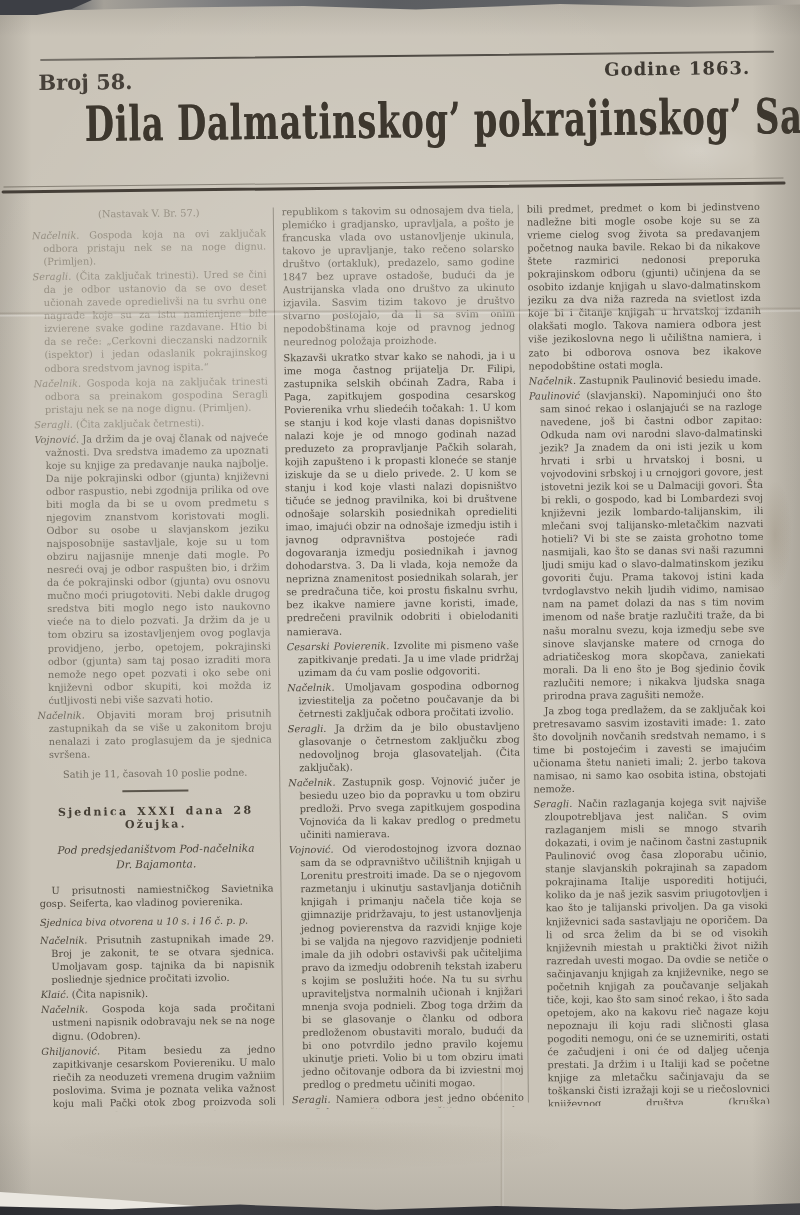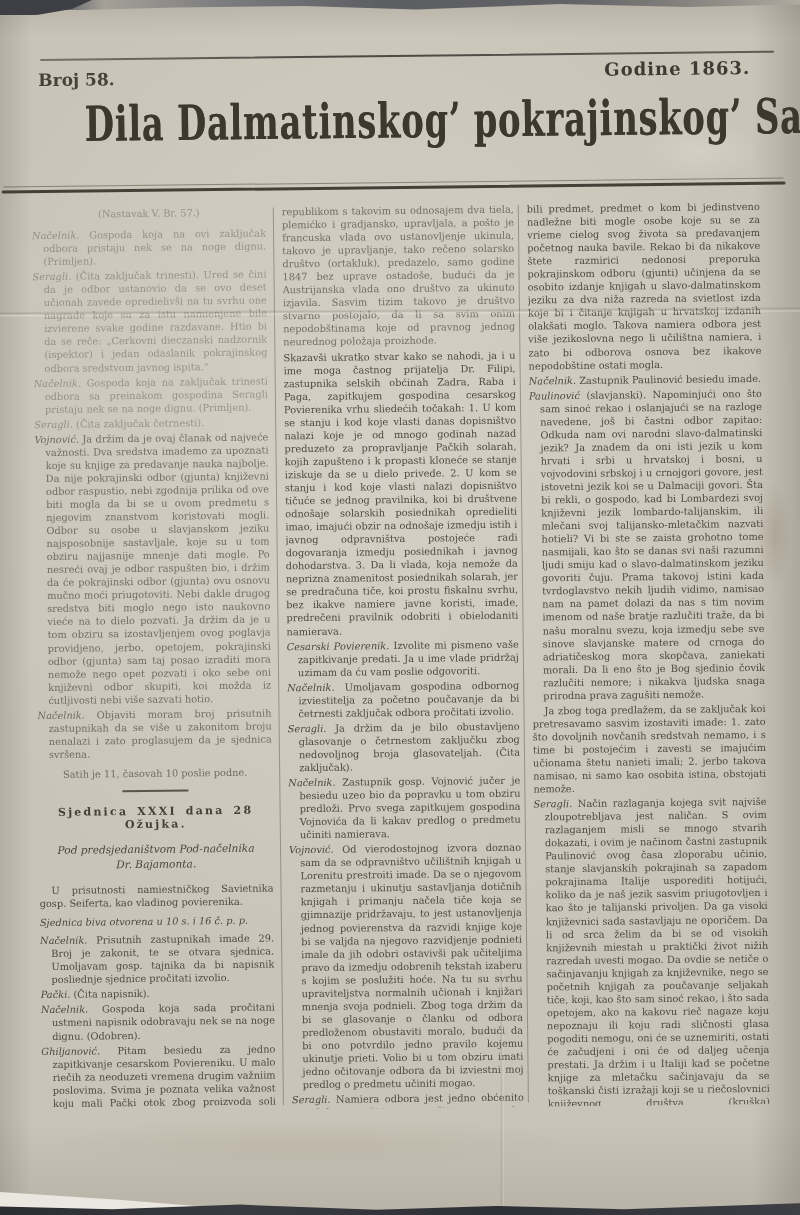--- a/index.html
+++ b/index.html
@@ -30,21 +30,21 @@
     clip-path:polygon(0 0,100% 0,78% 60%,40% 100%,0 100%);}
   .edge-bottom{position:absolute;left:0;bottom:0;width:800px;height:13px;
     background:linear-gradient(to right,#2c2d31,#3a3b40 30%,#2f3035 62%,#3e3f44);
     clip-path:polygon(0 35%,14% 55%,30% 20%,47% 60%,62% 30%,78% 55%,100% 10%,100% 100%,0 100%);}
   .edge-bottom-white{position:absolute;left:0;bottom:0;width:215px;height:34px;background:#eae7e0;
     clip-path:polygon(0 32%,55% 55%,100% 78%,100% 100%,0 100%);}
   
   .content{position:absolute;inset:0;transform:rotate(-0.65deg);transform-origin:400px 580px;color:#4e483e;}
   .head-rule{position:absolute;left:46px;top:55px;width:734px;height:2px;
     background:linear-gradient(to right, rgba(52,48,43,0.55), rgba(52,48,43,0.85) 40%, rgba(52,48,43,0.7));border-radius:2px;}
-  .issue{position:absolute;left:44px;top:66px;font-size:17px;font-weight:bold;color:#47413a;}
+  .issue{position:absolute;left:44px;top:66px;font-size:21px;font-weight:bold;color:#47413a;}
   .year{position:absolute;left:610px;top:61px;font-size:18px;font-weight:bold;letter-spacing:1px;color:#3f3a33;}
   .title{position:absolute;left:0;top:97px;width:100%;text-align:center;margin:0;}
   .title span{display:inline-block;font-size:41px;font-weight:bold;letter-spacing:1px;color:#3d372e;
     transform:scale(0.82,1.18);transform-origin:50% 50%;white-space:nowrap;
     text-shadow:0 0 0.5px rgba(61,55,46,0.7);}
   .title-rule-a{position:absolute;left:8px;top:182px;width:780px;height:1.4px;background:rgba(70,63,54,0.5);}
   .title-rule-b{position:absolute;left:6px;top:186px;width:784px;height:3px;background:#453f38;border-radius:2px;}
   
   .col{position:absolute;top:204px;height:904px;overflow:hidden;
        font-size:9.8px;line-height:13.05px;text-align:justify;}
@@ -93,21 +93,21 @@
         <p class="blk hang t2"><i class="spk">Vojnović. </i>Ja držim da je ovaj članak od najveće važnosti. Dva sredstva imademo za upoznati koje su knjige za predavanje nauka najbolje. Da nije pokrajinski odbor (gjunta) književni odbor raspustio, nebi zgodnija prilika od ove biti mogla da bi se u ovom predmetu s njegovim znanstvom koristovati mogli. Odbor su osobe u slavjanskom jeziku najsposobnije sastavljale, koje su u tom obziru najjasnije mnenje dati mogle. Po nesreći ovaj je odbor raspušten bio, i držim da će pokrajinski odbor (gjunta) ovu osnovu mučno moći priugotoviti. Nebi dakle drugog sredstva biti moglo nego isto naukovno vieće na to dielo pozvati. Ja držim da je u tom obziru sa izostavljenjem ovog poglavja providjeno, jerbo, opetojem, pokrajinski odbor (gjunta) sam taj posao izraditi mora nemože nego opet pozvati i oko sebe oni književni odbor skupiti, koi možda iz ćutljivosti nebi više sazvati hotio.</p>
         <p class="blk hang t2"><i class="spk">Načelnik. </i>Objaviti moram broj prisutnih zastupnikah da se više u zakonitom broju nenalazi i zato proglasujem da je sjednica svršena.</p>
         <p class="blk timec t2">Satih je 11, časovah 10 poslie podne.</p>
         <div class="hr-short"></div>
         <p class="blk headc">Sjednica XXXI dana 28 Ožujka.</p>
         <p class="blk subc">Pod predsjedaništvom Pod-načelnika
 Dr. Bajamonta.</p>
         <p class="blk ind">U prisutnosti namiestničkog Savietnika gosp. Seiferta, kao vladinog povierenika.</p>
         <p class="blk itl">Sjednica biva otvorena u 10 s. i 16 č. p. p.</p>
         <p class="blk hang"><i class="spk">Načelnik. </i>Prisutnih zastupnikah imade 29. Broj je zakonit, te se otvara sjednica. Umoljavam gosp. tajnika da bi napisnik posliednje sjednice pročitati izvolio.</p>
-        <p class="blk hang"><i class="spk">Pački. </i>(Čita napisnik).</p>
+        <p class="blk hang"><i class="spk">Klaić. </i>(Čita napisnik).</p>
         <p class="blk hang"><i class="spk">Načelnik. </i>Gospoda koja sada pročitani ustmeni napisnik odobravaju nek se na noge dignu. (Odobren).</p>
         <p class="blk hang"><i class="spk">Ghiljanović. </i>Pitam besiedu za jedno zapitkivanje cesarskom Poviereniku. U malo riečih za neoduzeti vremena drugim važniim poslovima. Svima je poznata velika važnost koju mali Pački otok zbog proizvoda soli imade, i kako se ovi proizvod u velikom nazadku nalazi radi neizvršenja popravljenjah solarama potribitih, od mnogo vremena predloženih a nikada obavljenih, i zbog pomanjkanja pravilnika koi bi odnošaje izmedju posiednikah i solarskih radnikah opredieljavao, zbog čega nekoliko godinah nazad nastalo je dopisništvo koje još nije kraju privedeno. Pod mletačkom</p>
       </div>
     <div class="vrule vr1"></div>
     <div class="col col2">
         <p class="blk cont t2">republikom s takovim su odnosajem dva tiela, plemićko i gradjansko, upravljala, a pošto je francuska vlada ovo ustanovljenje ukinula, takovo je upravljanje, tako rečeno solarsko društvo (ortakluk), predazelo, samo godine 1847 bez uprave ostadoše, budući da je Austrijanska vlada ono društvo za ukinuto izjavila. Sasvim tizim takovo je društvo stvarno postojalo, da li sa svim onim nepodobštinama koje od pravnog jednog neurednog položaja proizhode.</p>
         <p class="blk cont">Skazavši ukratko stvar kako se nahodi, ja i u ime moga častnog prijatelja Dr. Filipi, zastupnika selskih obćinah Zadra, Raba i Paga, zapitkujem gospodina cesarskog Povierenika vrhu sliedećih točakah: 1. U kom se stanju i kod koje vlasti danas dopisništvo nalazi koje je od mnogo godinah nazad preduzeto za propravljanje Pačkih solarah, kojih zapušteno i k propasti kloneće se stanje iziskuje da se u dielo privede. 2. U kom se stanju i kod koje vlasti nalazi dopisništvo tičuće se jednog pravilnika, koi bi društvene odnošaje solarskih posiednikah opredieliti imao, imajući obzir na odnošaje izmedju istih i javnog odpravništva postojeće radi dogovaranja izmedju posiednikah i javnog dohodarstva. 3. Da li vlada, koja nemože da neprizna znamenitost posiednikah solarah, jer se predračuna tiče, koi prostu fiskalnu svrhu, bez ikakve namiere javne koristi, imade, predrečeni pravilnik odobriti i obielodaniti namierava.</p>
         <p class="blk hang"><i class="spk">Cesarski Povierenik. </i>Izvolite mi pismeno vaše zapitkivanje predati. Ja u ime vlade pridržaj uzimam da ću vam poslie odgovoriti.</p>
         <p class="blk hang"><i class="spk">Načelnik. </i>Umoljavam gospodina odbornog izviestitelja za početno poučavanje da bi četrnesti zaključak odbora pročitati izvolio.</p>
         <p class="blk hang"><i class="spk">Seragli. </i>Ja držim da je bilo obustavljeno glasovanje o četrnestom zaključku zbog nedovoljnog broja glasovateljah. (Čita zaključak).</p>

